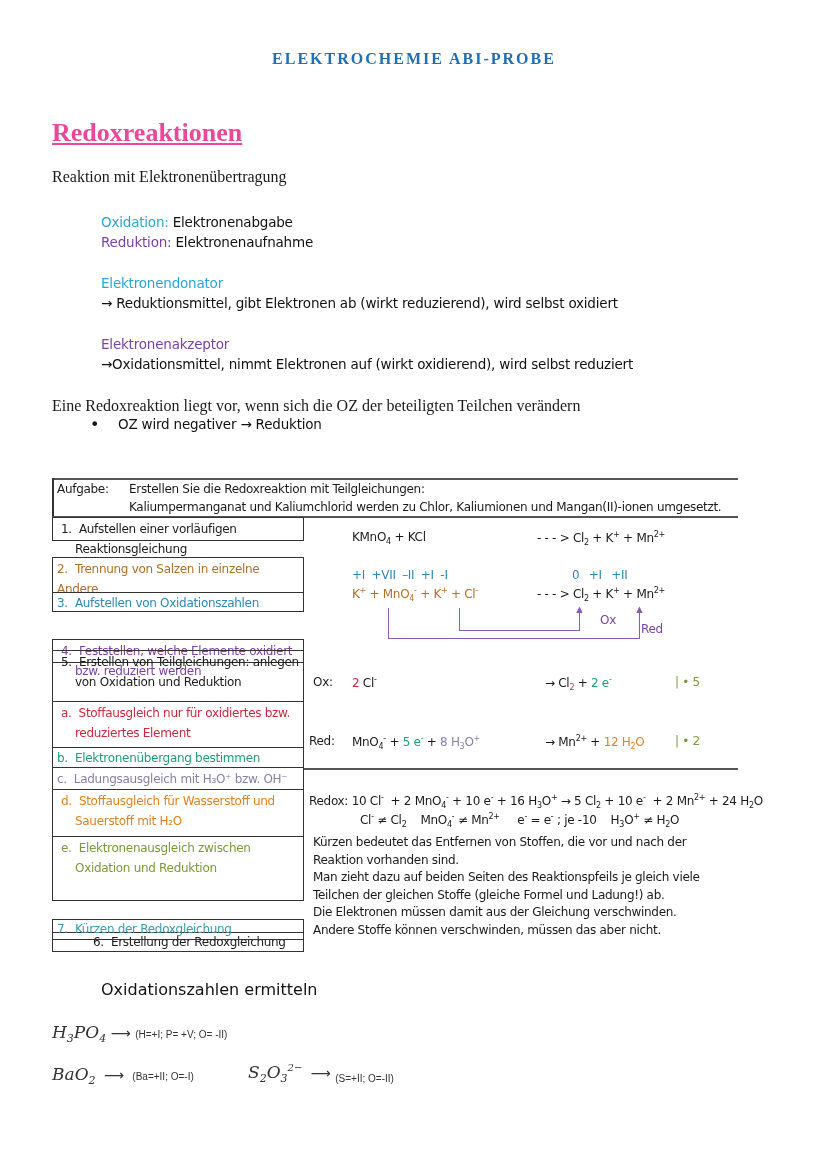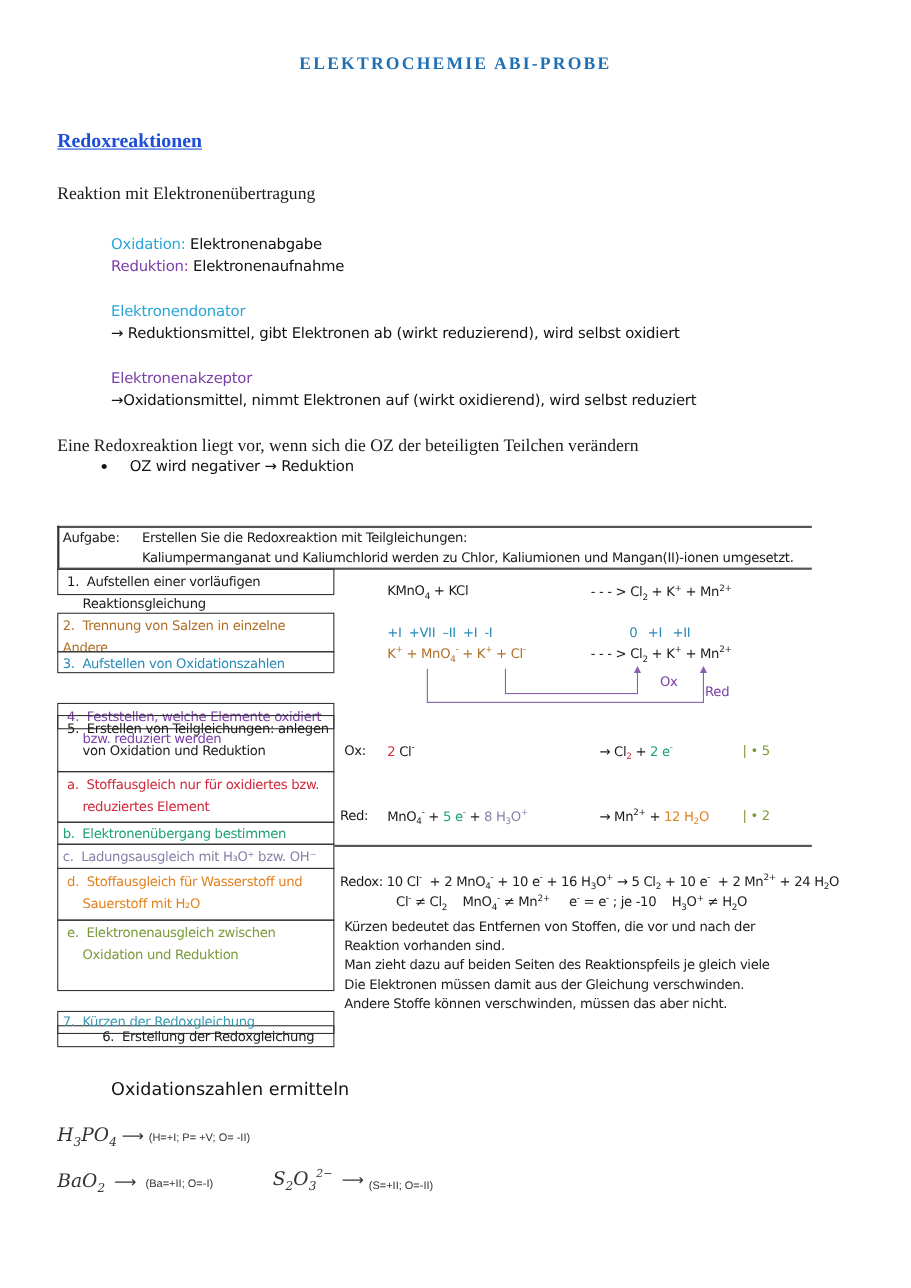--- a/index.html
+++ b/index.html
@@ -1,19 +1,19 @@
 <!DOCTYPE html>
 <html><head>
 <meta charset="utf-8">
 <style>
   html, body { margin: 0; padding: 0; background: #ffffff; }
   body { width: 828px; height: 1171px; position: relative; overflow: hidden; font-family: "Liberation Sans", sans-serif; color: #1a1a1a; }
   .abs { position: absolute; }
   .title { left: 0; width: 828px; top: 50px; text-align: center; font-family: "Liberation Serif", serif; font-size: 16px; font-weight: bold; color: #1f6fb5; letter-spacing: 2px; font-variant: small-caps; }
-  .h2 { left: 52px; top: 118px; font-family: "Liberation Serif", serif; font-size: 18px; font-weight: bold; color: #1d4ed8; text-decoration: underline; text-align: right; }
+  .h2 { left: 52px; top: 118px; font-family: "Liberation Serif", serif; font-size: 26px; font-weight: bold; color: #ec4899; text-decoration: underline; text-align: right; }
   .serif { font-family: "Liberation Serif", serif; font-size: 16px; color: #1a1a1a; }
   .sans { font-family: "DejaVu Sans", sans-serif; font-size: 13.5px; color: #111; letter-spacing: -0.2px; }
   .cyan { color: #2aa6d6; }
   .purple { color: #7b3fa8; }
   .bullet-list { left: 90px; top: 416px; }
   .bullet-list div { position: relative; padding-left: 28px; height: 21px; }
   .bullet-list div::before { content: "\2022"; position: absolute; left: 0; top: -1px; font-size: 16px; }
   .hline { position: absolute; height: 2px; background: #555; }
   .vline { position: absolute; width: 1.5px; background: #333; }
   .lbox { position: absolute; left: 52px; width: 252px; border: 1.3px solid #333; box-sizing: border-box; padding: 1px 4px; line-height: 20px; font-family: "DejaVu Sans", sans-serif; font-size: 12px; letter-spacing: -0.3px; }
@@ -129,20 +129,21 @@
 <div class="abs eq" style="left:545px;top:734px;">→ Mn<sup>2+</sup> + <span class="c-orange">12 H<sub>2</sub>O</span></div>
 <div class="abs eq c-olive" style="left:675px;top:734px;">| • 2</div>
 
 <div class="abs eq" style="left:309px;top:793px;">Redox: 10 Cl<sup>-</sup>&nbsp; + 2 MnO<sub>4</sub><sup>-</sup> + 10 e<sup>-</sup> + 16 H<sub>3</sub>O<sup>+</sup> → 5 Cl<sub>2</sub> + 10 e<sup>-</sup>&nbsp; + 2 Mn<sup>2+</sup> + 24 H<sub>2</sub>O</div>
 <div class="abs eq" style="left:360px;top:812px;">Cl<sup>-</sup> ≠ Cl<sub>2</sub> &nbsp;&nbsp; MnO<sub>4</sub><sup>-</sup> ≠ Mn<sup>2+</sup> &nbsp;&nbsp;&nbsp; e<sup>-</sup> = e<sup>-</sup> ; je -10 &nbsp;&nbsp; H<sub>3</sub>O<sup>+</sup> ≠ H<sub>2</sub>O</div>
 
 <div class="abs eq" style="left:313px;top:834px;line-height:17.5px;">
   <div>Kürzen bedeutet das Entfernen von Stoffen, die vor und nach der</div>
   <div>Reaktion vorhanden sind.</div>
   <div>Man zieht dazu auf beiden Seiten des Reaktionspfeils je gleich viele</div>
+  <div>Teilchen der gleichen Stoffe (gleiche Formel und Ladung!) ab.</div>
   <div>Die Elektronen müssen damit aus der Gleichung verschwinden.</div>
   <div>Andere Stoffe können verschwinden, müssen das aber nicht.</div>
 </div>
 
 <div class="abs" style="left:101px;top:980px;font-family:'DejaVu Sans',sans-serif;font-size:16px;color:#111;">Oxidationszahlen ermitteln</div>
 
 <div class="abs" style="left:52px;top:1022px;">
   <span class="math">H<sub style="font-size:11px;">3</sub>PO<sub style="font-size:11px;">4</sub></span>
   <span style="font-size:14px;color:#333;">⟶</span>
   <span class="small">(H=+I; P= +V; O= -II)</span>

